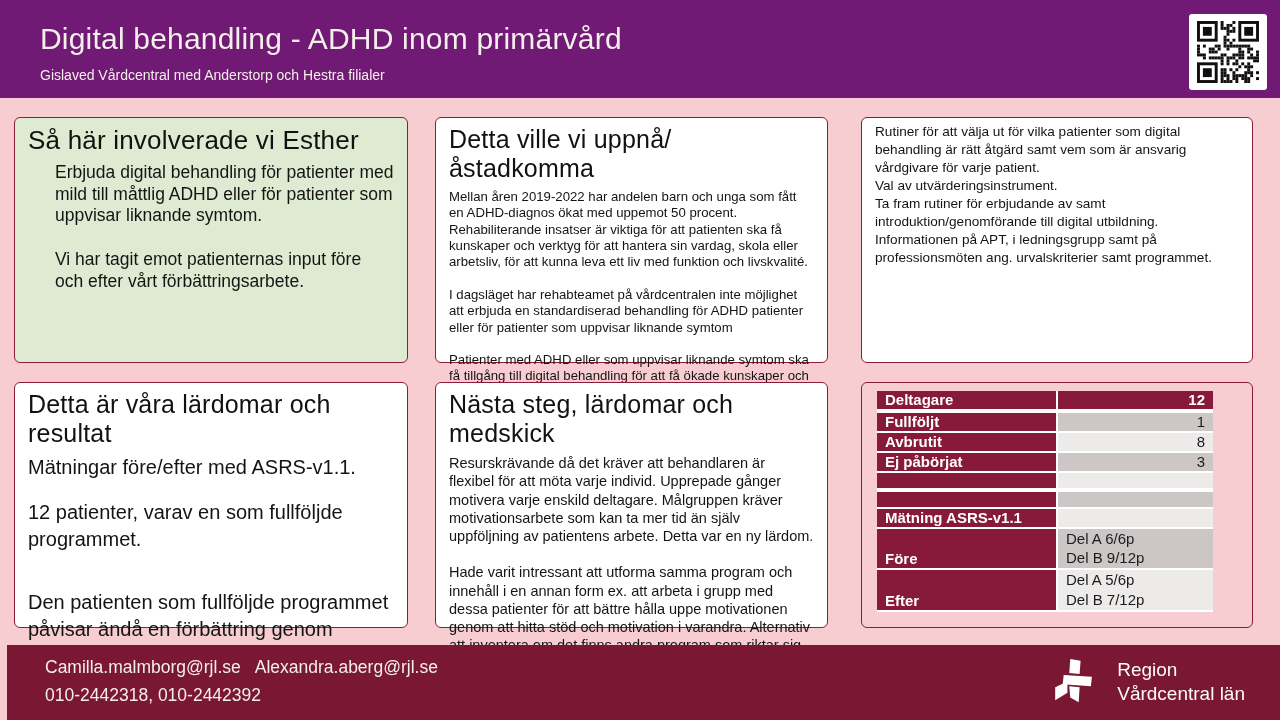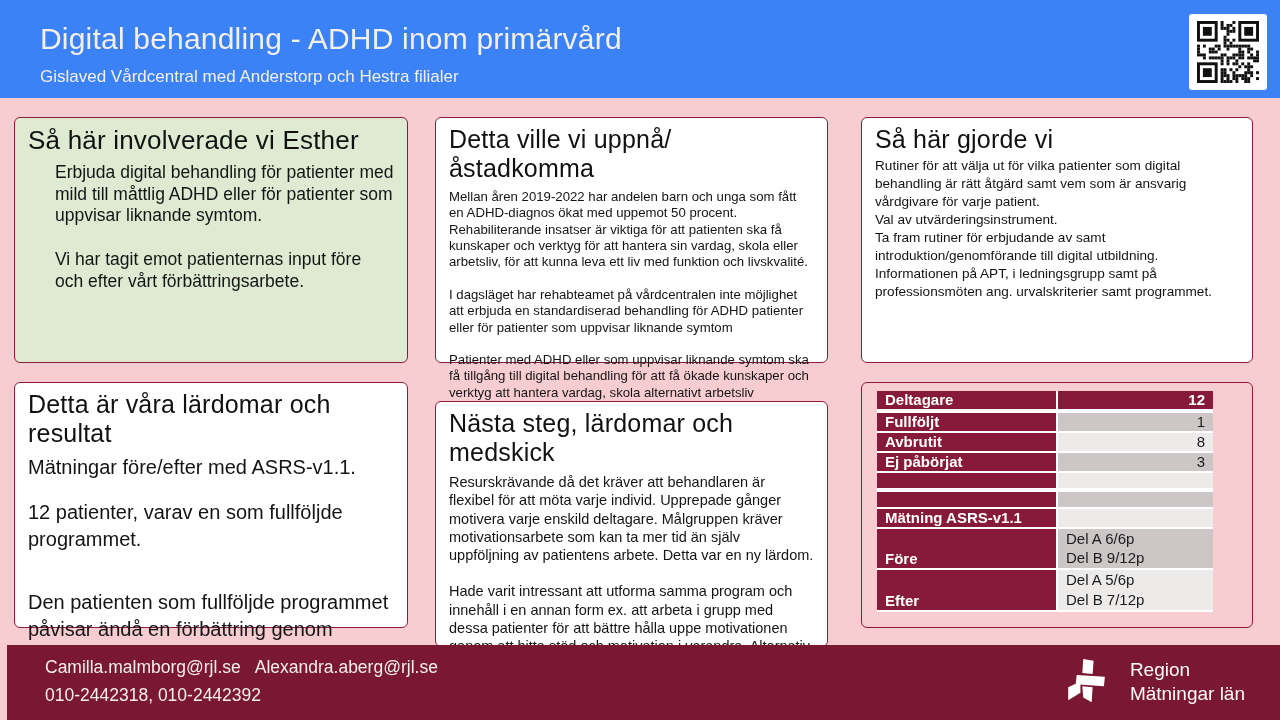--- a/index.html
+++ b/index.html
@@ -3,23 +3,23 @@
 <meta charset="utf-8">
 <style>
   html,body{margin:0;padding:0;}
   body{
     width:1280px;height:720px;position:relative;overflow:hidden;
     background:#f8cdd2;
     font-family:"Liberation Sans", sans-serif;
     color:#141414;
   }
   
-  .header{position:absolute;left:0;top:0;width:1280px;height:98px;background:#3b82f6;}
+  .header{position:absolute;left:0;top:0;width:1280px;height:98px;background:#701a75;}
   .poster-title{position:absolute;left:40px;top:22px;font-size:30px;letter-spacing:.2px;color:#f3efe9;}
-  .poster-subtitle{position:absolute;left:40px;top:67px;font-size:17px;color:#f3efe9;}
+  .poster-subtitle{position:absolute;left:40px;top:67px;font-size:14px;color:#f3efe9;}
   .qr-box{position:absolute;right:13px;top:14px;width:78px;height:76px;background:#ffffff;border-radius:3px;
           display:flex;align-items:center;justify-content:center;}
   
   .card{position:absolute;background:#ffffff;border:1.6px solid #8e1b3b;border-radius:6px;
         box-sizing:border-box;padding:5px 13px 8px 13px;}
   .card h2{margin:2px 0 6px 0;font-size:25px;font-weight:normal;letter-spacing:.2px;color:#111;}
   .card p{margin:0;}
   #card-esther{left:14px;top:117px;width:394px;height:246px;background:#deebd2;}
   #card-esther h2{font-size:26px;}
   #card-esther p{font-size:17.5px;line-height:1.24;margin-left:27px;}
@@ -27,21 +27,21 @@
   #card-goal{left:435px;top:117px;width:393px;height:246px;}
   #card-goal p{font-size:13.2px;line-height:1.24;}
   #card-goal .gap1{margin-top:16px;}
   #card-did{left:861px;top:117px;width:392px;height:246px;}
   #card-did h2{margin-bottom:3px;}
   #card-did p{font-size:13.6px;line-height:1.32;}
   #card-results{left:14px;top:382px;width:394px;height:246px;}
   #card-results p{font-size:20px;line-height:1.35;}
   #card-results .gap1{margin-top:18px;}
   #card-results .gap2{margin-top:36px;}
-  #card-next{left:435px;top:401px;width:393px;height:246px;}
+  #card-next{left:435px;top:382px;width:393px;height:246px;}
   #card-next p{font-size:14.5px;line-height:1.26;}
   #card-next .gap1{margin-top:18px;}
   
   #card-table{left:861px;top:382px;width:392px;height:246px;background:transparent;padding:8px 0 4px 15px;}
   table.results{border-collapse:collapse;width:336px;}
   table.results td{font-size:15px;vertical-align:bottom;box-sizing:border-box;}
   td.lbl{background:#871a3a;color:#ffffff;font-weight:bold;width:180px;
          padding:0 0 1px 8px;border-right:2px solid #ffffff;border-bottom:2px solid #ffffff;}
   td.val{background:#ccc6c6;color:#1c1c1c;text-align:right;padding:0 8px 1px 0;border-bottom:2px solid #ffffff;}
   tr.single td{height:18px;}
@@ -213,21 +213,20 @@
 
 <div class="card" id="card-goal">
   <h2>Detta ville vi uppnå/åstadkomma</h2>
   <p>Mellan åren 2019-2022 har andelen barn och unga som fått en ADHD-diagnos ökat med uppemot 50 procent.</p>
   <p>Rehabiliterande insatser är viktiga för att patienten ska få kunskaper och verktyg för att hantera sin vardag, skola eller arbetsliv, för att kunna leva ett liv med funktion och livskvalité.</p>
   <p class="gap1">I dagsläget har rehabteamet på vårdcentralen inte möjlighet att erbjuda en standardiserad behandling för ADHD patienter eller för patienter som uppvisar liknande symtom</p>
   <p class="gap1">Patienter med ADHD eller som uppvisar liknande symtom ska få tillgång till digital behandling för att få ökade kunskaper och verktyg att hantera vardag, skola alternativt arbetsliv</p>
 </div>
 
 <div class="card" id="card-did">
-  <h2>Så här gjorde vi</h2>
   <p>Rutiner för att välja ut för vilka patienter som digital behandling är rätt åtgärd samt vem som är ansvarig vårdgivare för varje patient.</p>
   <p>Val av utvärderingsinstrument.</p>
   <p>Ta fram rutiner för erbjudande av samt introduktion/genomförande till digital utbildning.</p>
   <p>Informationen på APT, i ledningsgrupp samt på professionsmöten ang. urvalskriterier samt programmet.</p>
 </div>
 
 <div class="card" id="card-results">
   <h2>Detta är våra lärdomar och resultat</h2>
   <p>Mätningar före/efter med ASRS-v1.1.</p>
   <p class="gap1">12 patienter, varav en som fullföljde programmet.</p>
@@ -292,16 +291,16 @@
   <div class="contact-phones">010-2442318, 010-2442392</div>
   <div class="region-logo">
     <svg width="38" height="47" viewBox="0 0 40 50">
       <polygon points="16,1 27,3 26,17 15,16" fill="#ffffff"></polygon>
       <polygon points="9,18 39,20 38,30 8,28" fill="#ffffff"></polygon>
       <polygon points="15,30 26,31 25,47 16,42" fill="#ffffff"></polygon>
       <polygon points="0,31 13,25 13,37 0,45" fill="#ffffff"></polygon>
     </svg>
     <div class="region-logo-text">
       <div>Region</div>
-      <div>Mätningar län</div>
+      <div>Vårdcentral län</div>
     </div>
   </div>
 </div>
 
 </body></html>

